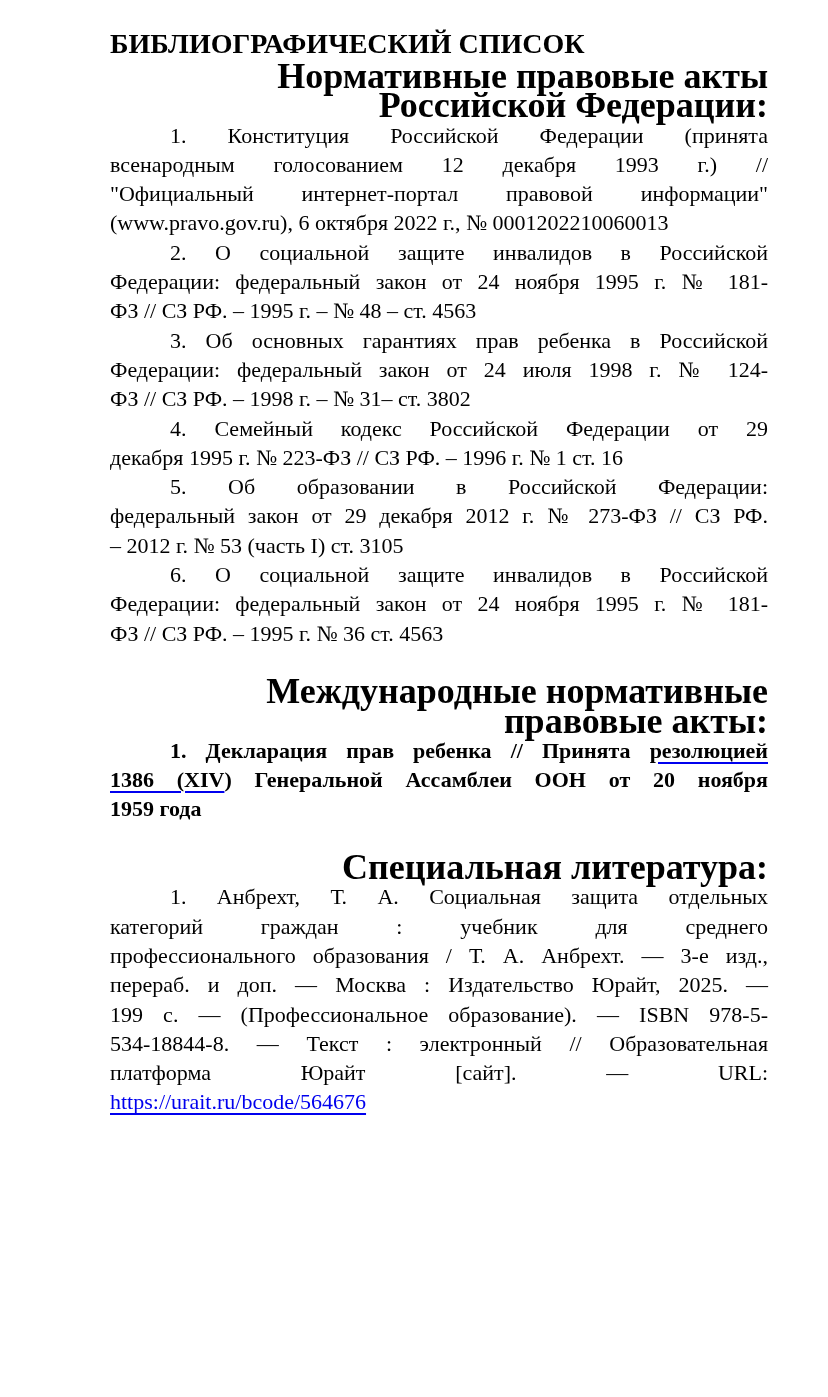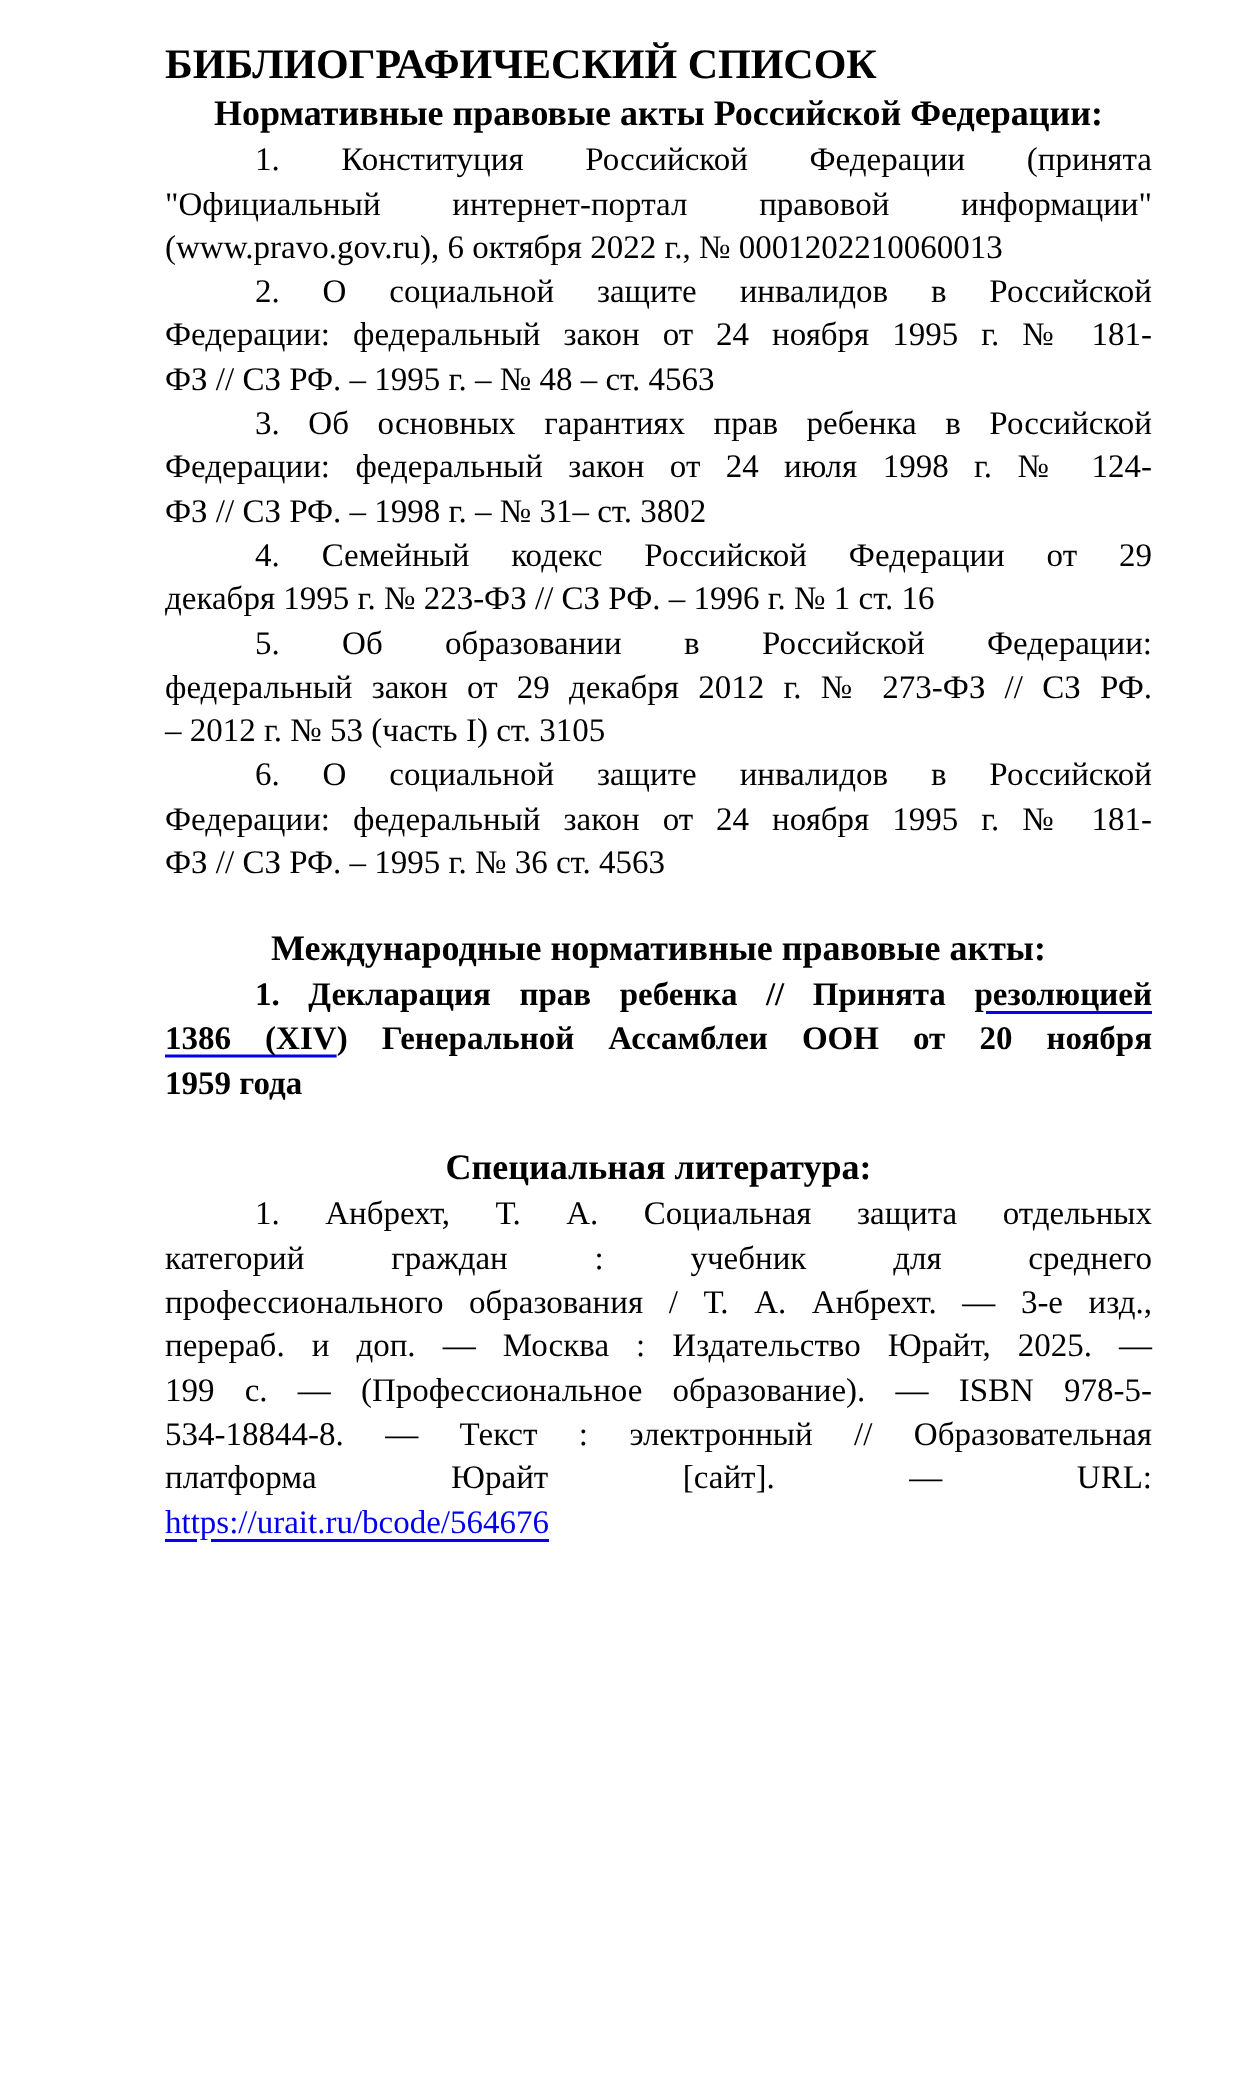--- a/index.html
+++ b/index.html
@@ -13,21 +13,21 @@
   .page {
     position: relative; width: 828px; height: 1397px;
     padding: 27px 60px 0 110px; background: var(--paper);
   }
   .doc-title {
     font-size: 28px; font-weight: bold; text-align: left;
     line-height: 33px; margin-bottom: 2px;
   }
   .sections { width: 658px; }
   .section-heading {
-    font-size: 24px; font-weight: bold; text-align: center;
+    font-size: 36px; font-weight: bold; text-align: right;
     line-height: 29.3px;
   }
   .section + .section { margin-top: 29.3px; }
   .entry { font-size: 22px; line-height: 29.3px; }
   .entry.bold { font-weight: bold; }
   .line {
     text-align: justify; text-align-last: justify;
     min-height: 29.3px;
   }
   .line.indent { text-indent: 60px; }
@@ -51,20 +51,21 @@
 </head>
 <body>
 
 <div class="page">
   <div class="doc-title">БИБЛИОГРАФИЧЕСКИЙ СПИСОК</div>
   <div class="sections">
       <div class="section">
         <div class="section-heading">Нормативные правовые акты Российской Федерации:</div>
         <div class="entry">
           <div class="line indent"><span>1. Конституция Российской Федерации (принята</span></div>
+          <div class="line"><span>всенародным голосованием 12 декабря 1993 г.) //</span></div>
           <div class="line"><span>"Официальный интернет-портал правовой информации"</span></div>
           <div class="line last"><span>(www.pravo.gov.ru), 6 октября 2022 г., № 0001202210060013</span></div>
         </div>
         <div class="entry">
           <div class="line indent"><span>2. О социальной защите инвалидов в Российской</span></div>
           <div class="line"><span>Федерации: федеральный закон от 24 ноября 1995 г. № 181-</span></div>
           <div class="line last"><span>ФЗ // СЗ РФ. – 1995 г. – № 48 – ст. 4563</span></div>
         </div>
         <div class="entry">
           <div class="line indent"><span>3. Об основных гарантиях прав ребенка в Российской</span></div>

